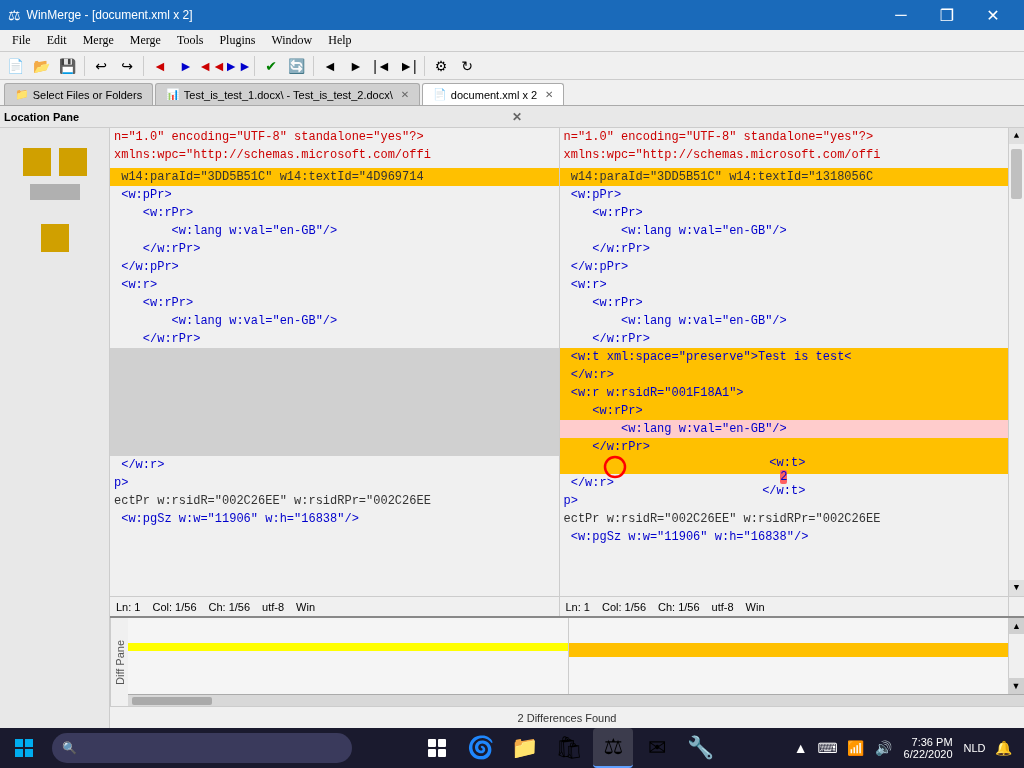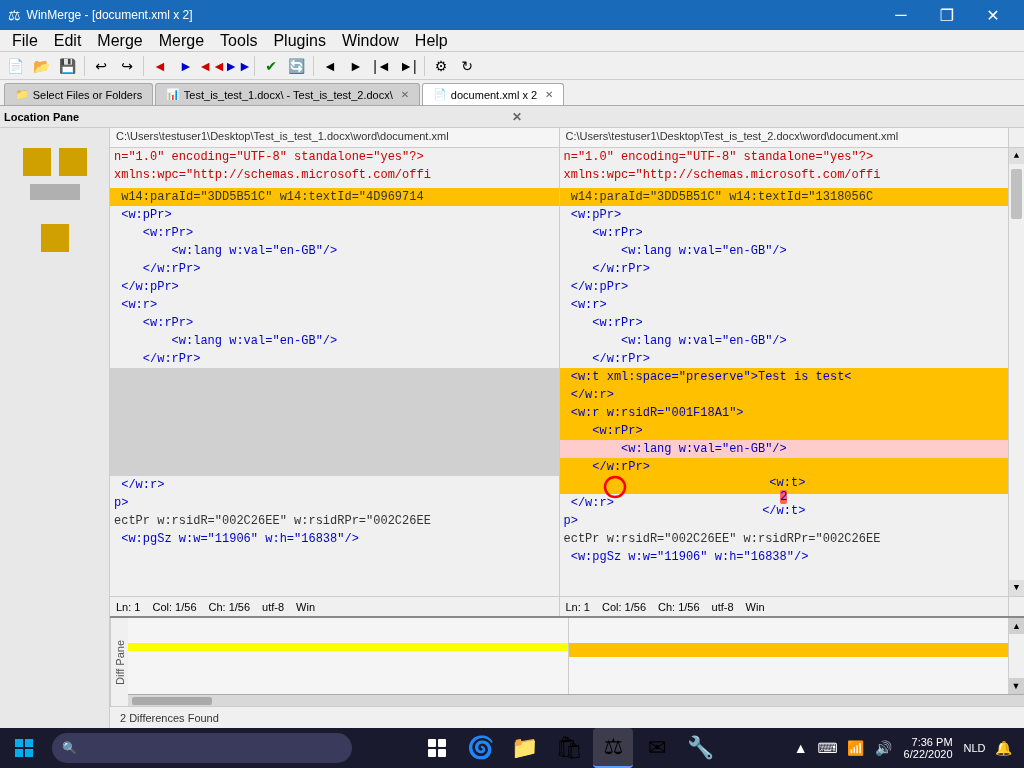--- a/index.html
+++ b/index.html
@@ -33,24 +33,24 @@
     .menu-bar {
       background: #f0f0f0;
       display: flex;
       align-items: center;
       height: 22px;
       border-bottom: 1px solid #ccc;
       padding: 0 4px;
     }
     .menu-item {
       padding: 2px 8px;
-      font-size: 16px;
+      font-size: 12px;
       cursor: pointer;
       height: 22px;
-      display: flex; align-items: center;
+      display: flex; align-items: center; font-family: Liberation Serif, serif;
     }
 
     
     .toolbar {
       background: #f0f0f0;
       display: flex;
       align-items: center;
       height: 28px;
       border-bottom: 1px solid #ccc;
       padding: 2px 4px;
@@ -208,21 +208,21 @@
     }
     .status-left { border-right: 1px solid #ccc; }
 
     
     .bottom-status {
       height: 22px;
       background: #f0f0f0;
       border-top: 1px solid #ccc;
       display: flex;
       align-items: center;
-      justify-content: flex-start;
+      justify-content: center;
       padding: 0 10px;
       font-size: 11px;
       color: #333;
     }
 
     
     .taskbar {
       position: fixed;
       bottom: 0;
       left: 0;
@@ -367,25 +367,20 @@
           <div style="width:28px; height:28px; background:#d0a000;"></div>
           <div style="width:28px; height:28px; background:#d0a000;"></div>
         </div>
         <div style="width:50px; height:16px; background:#b0b0b0; margin-top:4px;"></div>
         <div style="width:28px; height:28px; background:#d0a000; margin-top:20px; align-self:center;"></div>
       </div>
     </div>
 
     <div class="diff-area">
 
-      <div class="path-bar">
-        <div class="path-left">C:\Users\testuser1\Desktop\Test_is_test_1.docx\word\document.xml</div>
-        <div class="path-right">C:\Users\testuser1\Desktop\Test_is_test_2.docx\word\document.xml</div>
-        <div style="width:16px; background:#f0f0f0; border-left:1px solid #ccc;"></div>
-      </div>
 
       <div class="code-area" style="flex:1; overflow:hidden;">
 
         <div class="code-pane code-pane-left" style="flex:1; overflow:hidden; position:relative;">
           <div class="code-scroll" style="overflow:auto; height:100%;">
             <div class="code-line">
                 <span style="color:#cc0000;">n="1.0" encoding="UTF-8" standalone="yes"?&gt;</span>
               </div>
             <div class="code-line">
                 <span style="color:#cc0000;">xmlns:wpc="http://schemas.microsoft.com/offi</span>

